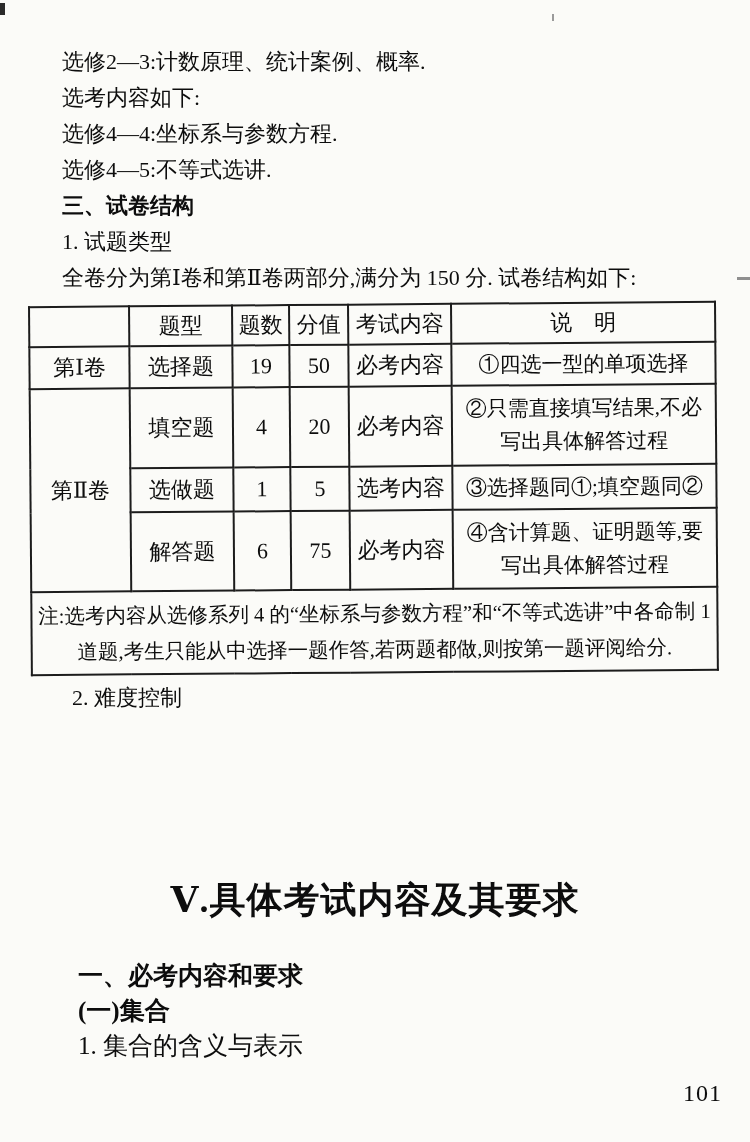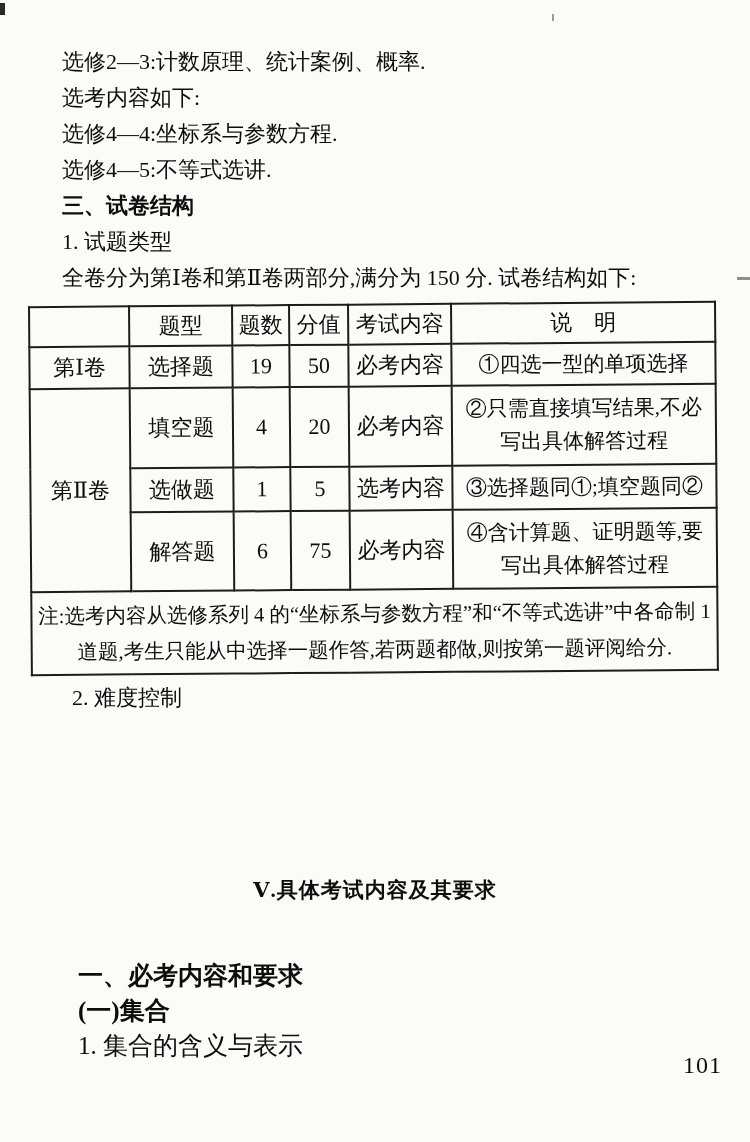--- a/index.html
+++ b/index.html
@@ -40,29 +40,29 @@
 
   
   .difficulty{position:absolute;top:680px;left:30px;width:716px;}
   .difficulty .line{height:35px;line-height:35px;}
   .ind42{padding-left:42px;}
   .ind45{padding-left:45px;}
 
   
   .section-v-heading{
     position:absolute;top:876px;left:0;width:750px;
-    text-align:center;font-size:21px;font-weight:bold;
+    text-align:center;font-size:36px;font-weight:bold;
     letter-spacing:1px;
   }
 
   
   .bottom-lines{position:absolute;top:958px;left:78px;}
   .bottom-lines .line{height:35px;line-height:35px;font-size:25px;}
 
-  .page-number{position:absolute;top:1052px;right:28px;font-size:24px;letter-spacing:1px;}
+  .page-number{position:absolute;top:1080px;right:28px;font-size:24px;letter-spacing:1px;}
 
   
   .corner-mark{position:absolute;top:3px;left:0;width:5px;height:12px;background:#2a2a2a;}
   .speck-1{position:absolute;top:14px;left:552px;width:2px;height:7px;background:#9a9a9a;}
   .speck-2{position:absolute;top:277px;right:0;width:13px;height:3px;background:#8f8f8f;}
   .speck-3{position:absolute;top:640px;left:462px;width:4px;height:4px;background:#aaa;border-radius:50%;}
 </style>
 </head>
 <body>
 

